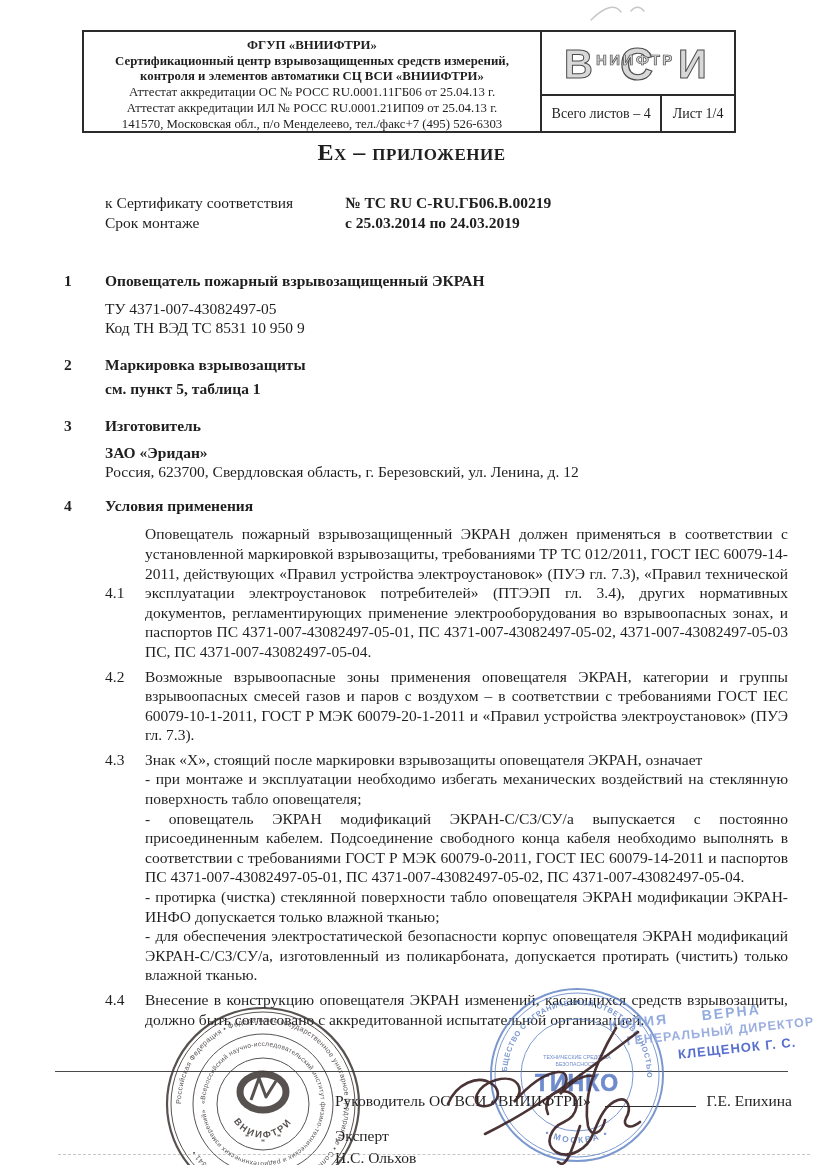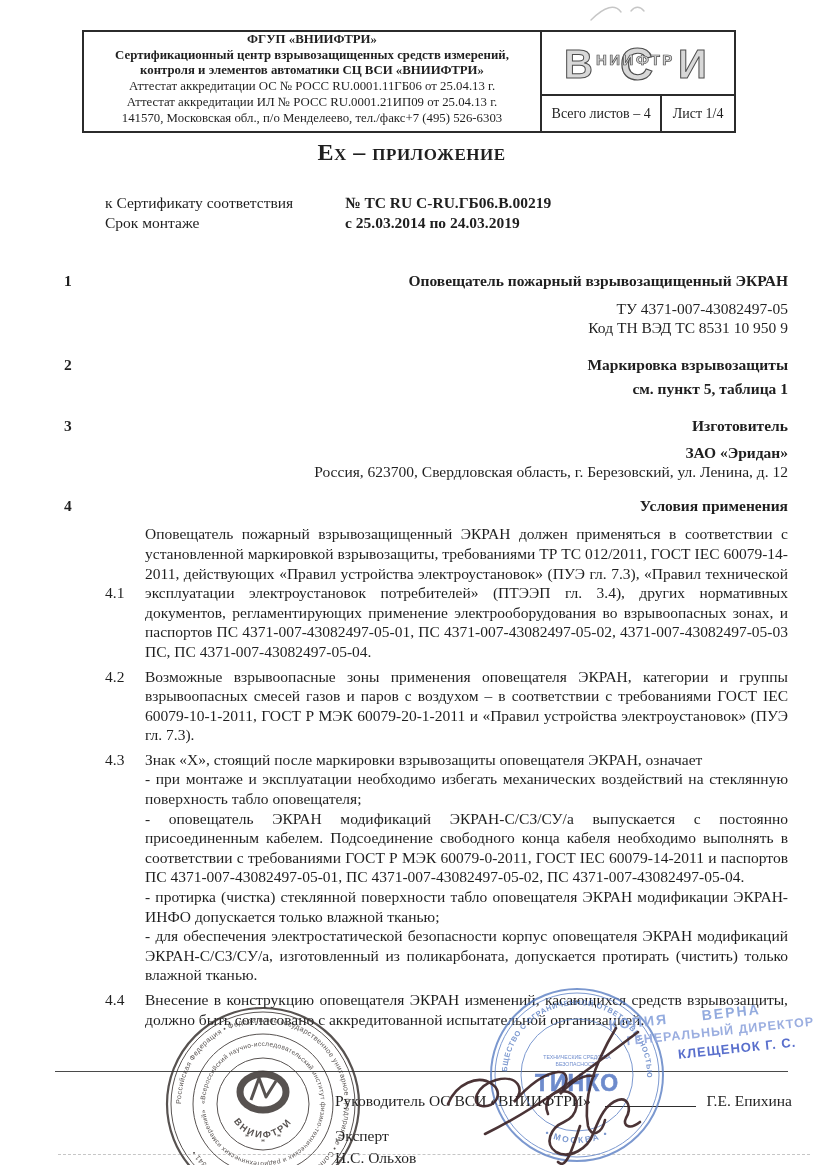--- a/index.html
+++ b/index.html
@@ -2,40 +2,40 @@
 <html><head>
 <meta charset="utf-8">
 <style>
   html,body{margin:0;padding:0;background:#ffffff;}
   .page{position:relative;width:823px;height:1165px;background:#fff;overflow:hidden;
         font-family:"Liberation Serif","DejaVu Serif",serif;color:#1f1f1f;}
   
   .header-table{position:absolute;left:82px;top:30px;width:654px;height:103px;
     border:2px solid #2b2b2b;display:flex;box-sizing:border-box;background:#fff;}
   .org-cell{width:458px;box-sizing:border-box;border-right:2px solid #2b2b2b;
-    text-align:center;font-size:12.8px;line-height:15.7px;padding-top:0;}
+    text-align:center;font-size:12.8px;line-height:15.7px;padding-top:6px;}
   .org-line.b{font-weight:700;}
   .right-col{flex:1;display:flex;flex-direction:column;}
   .logo-cell{flex:1;display:flex;align-items:center;justify-content:center;}
   .sheet-row{height:37px;border-top:2px solid #2b2b2b;display:flex;box-sizing:border-box;font-size:14px;}
   .sheet-total{flex:1.65;border-right:2px solid #2b2b2b;display:flex;align-items:center;justify-content:center;}
   .sheet-num{flex:1;display:flex;align-items:center;justify-content:center;}
   
   .doc-title{position:absolute;top:139px;left:0;width:100%;text-align:center;
     font-size:24px;font-weight:700;font-variant:small-caps;letter-spacing:.5px;}
   .cert{position:absolute;left:105px;top:193px;font-size:15.5px;line-height:20px;
     display:grid;grid-template-columns:240px auto;}
   .cert .val{font-weight:700;}
   
   .content{position:absolute;left:64px;top:267px;width:724px;font-size:15.5px;line-height:19.6px;}
   p{margin:0;}
   .sec{display:flex;}
   .num{width:41px;flex:none;font-weight:700;}
   .cnum{width:40px;flex:none;}
-  .body{flex:1;text-align:right;}
+  .body{flex:1;}
   .bold{font-weight:700;}
   .just{text-align:justify;}
   .clause{display:flex;margin-left:41px;}
   .mt4{margin-top:4px;}.mt5{margin-top:5px;}.mt6{margin-top:5px;}.mt7{margin-top:7px;}
   .mt8{margin-top:8px;}.mt9{margin-top:9px;align-items:center;}.mt14{margin-top:14px;}.mt17{margin-top:17px;}
   
   .sep{position:absolute;left:55px;top:1071px;width:733px;border-top:1.4px solid #4a4a4a;}
   .sign-row{position:absolute;display:flex;align-items:baseline;font-size:15.5px;}
   .row1{left:335px;top:1092px;width:457px;}
   .row2{left:335px;top:1127px;width:457px;flex-direction:column;}

